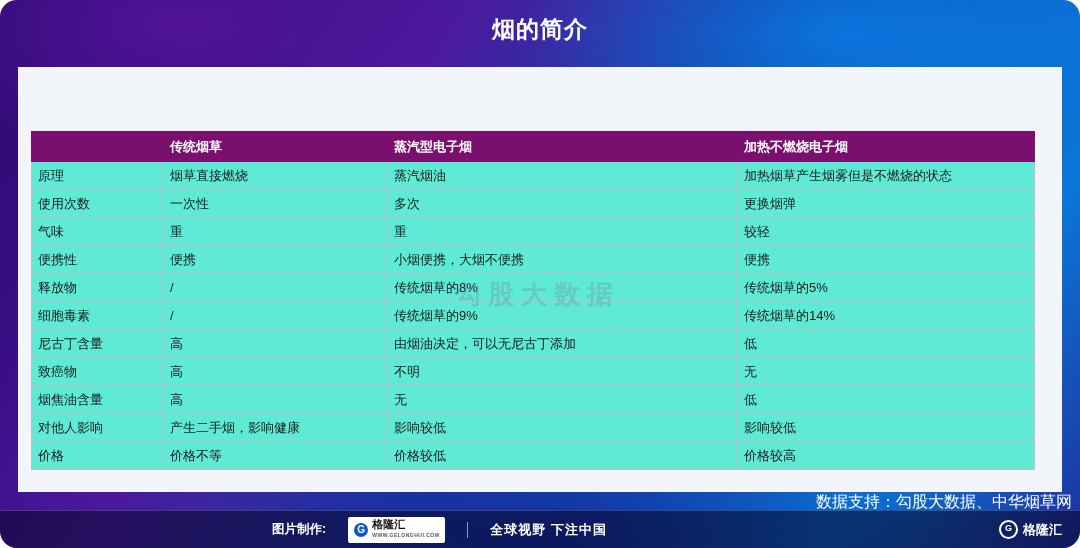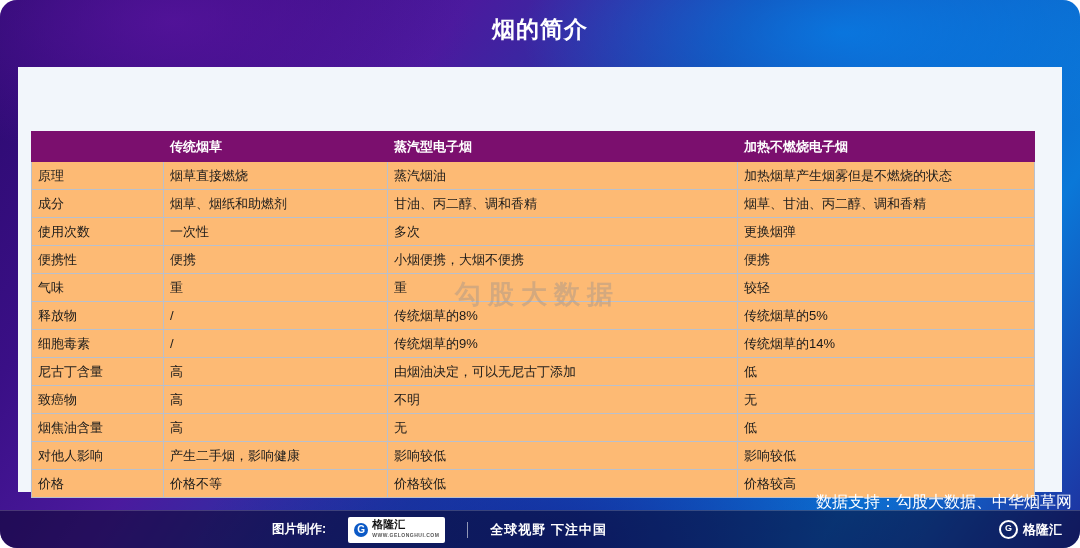--- a/index.html
+++ b/index.html
@@ -66,21 +66,21 @@
     table-layout: fixed;
   }
   th, td {
     border: 1px solid #b9c0cc;
     font-size: 13px;
     color: #1a1a1a;
     padding: 4px 6px;
     text-align: left;
     height: 19px;
     line-height: 17px;
-    background: #fdba74;
+    background: #5eead4;
     overflow: hidden;
     white-space: nowrap;
   }
   thead th {
     background: #7b0f6e;
     color: #ffffff;
     font-weight: bold;
     height: 21px;
     border-color: #7b0f6e;
   }
@@ -231,42 +231,36 @@
           </tr>
         </thead>
         <tbody>
           <tr>
             <td>原理</td>
             <td>烟草直接燃烧</td>
             <td>蒸汽烟油</td>
             <td>加热烟草产生烟雾但是不燃烧的状态</td>
           </tr>
           <tr>
-            <td>成分</td>
-            <td>烟草、烟纸和助燃剂</td>
-            <td>甘油、丙二醇、调和香精</td>
-            <td>烟草、甘油、丙二醇、调和香精</td>
-          </tr>
-          <tr>
             <td>使用次数</td>
             <td>一次性</td>
             <td>多次</td>
             <td>更换烟弹</td>
           </tr>
           <tr>
+            <td>气味</td>
+            <td>重</td>
+            <td>重</td>
+            <td>较轻</td>
+          </tr>
+          <tr>
             <td>便携性</td>
             <td>便携</td>
             <td>小烟便携，大烟不便携</td>
             <td>便携</td>
-          </tr>
-          <tr>
-            <td>气味</td>
-            <td>重</td>
-            <td>重</td>
-            <td>较轻</td>
           </tr>
           <tr>
             <td>释放物</td>
             <td>/</td>
             <td>传统烟草的8%</td>
             <td>传统烟草的5%</td>
           </tr>
           <tr>
             <td>细胞毒素</td>
             <td>/</td>

